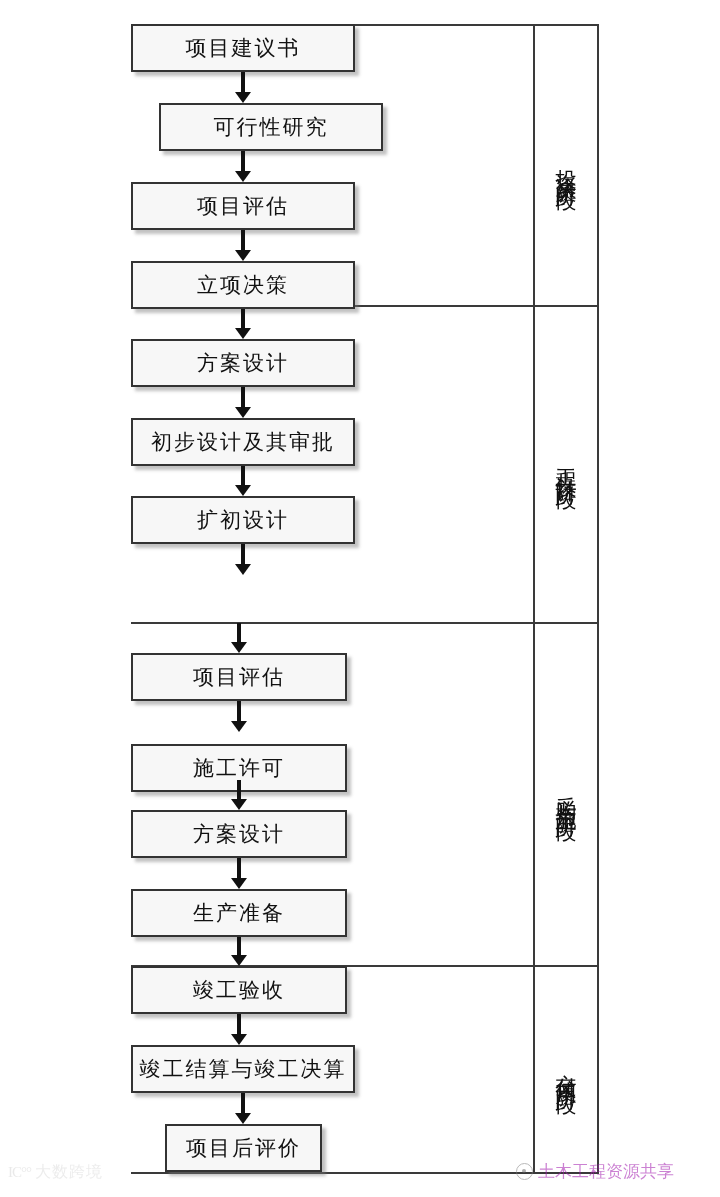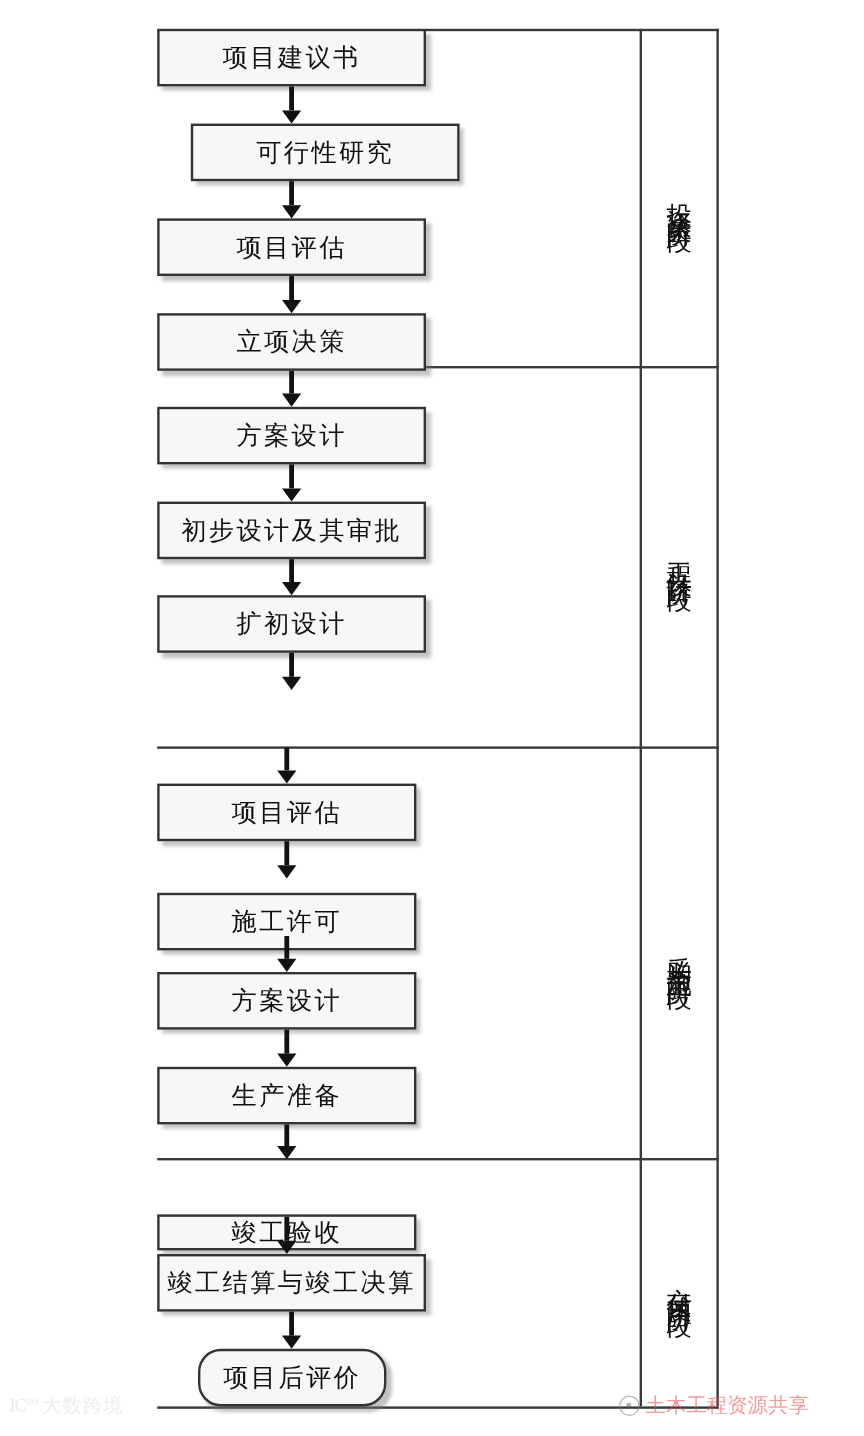--- a/index.html
+++ b/index.html
@@ -127,21 +127,21 @@
     position: absolute;
     left: 4.5px;
     top: 4.5px;
     width: 4px;
     height: 4px;
     border-radius: 50%;
     background: #6d6d6d;
   }
   .wm-bottom-right .wm-text {
     font-size: 17px;
-    color: #ef4444;
+    color: #a21caf;
     letter-spacing: 0px;
     white-space: nowrap;
   }
 </style>
 </head>
 <body>
 
 <div id="canvas">
 
   <div class="vline" style="left:533px; top:24px;  height:1148px;"></div>
@@ -157,23 +157,23 @@
   <div class="node" style="left:131px; top:103px;  width:224px; height:48px;margin-left:28px;">可行性研究</div>
   <div class="node" style="left:131px; top:182px;  width:224px; height:48px;">项目评估</div>
   <div class="node" style="left:131px; top:261px;  width:224px; height:48px;">立项决策</div>
   <div class="node" style="left:131px; top:339px;  width:224px; height:48px;">方案设计</div>
   <div class="node" style="left:131px; top:418px;  width:224px; height:48px;">初步设计及其审批</div>
   <div class="node" style="left:131px; top:496px;  width:224px; height:48px;">扩初设计</div>
   <div class="node" style="left:131px; top:653px;  width:216px; height:48px;">项目评估</div>
   <div class="node" style="left:131px; top:732px;  width:216px; height:48px;margin-top:12px;">施工许可</div>
   <div class="node" style="left:131px; top:810px;  width:216px; height:48px;">方案设计</div>
   <div class="node" style="left:131px; top:889px;  width:216px; height:48px;">生产准备</div>
-  <div class="node" style="left:131px; top:1012px;  width:216px; height:30px;">竣工验收</div>
+  <div class="node" style="left:131px; top:966px;  width:216px; height:48px;">竣工验收</div>
   <div class="node" style="left:131px; top:1045px; width:224px; height:48px;font-family:Liberation Mono, monospace;">竣工结算与竣工决算</div>
-  <div class="node" style="left:165px; top:1124px; width:157px; height:48px;border-radius:19px;">项目后评价</div>
+  <div class="node" style="left:165px; top:1124px; width:157px; height:48px;">项目后评价</div>
 
   <div class="arrow" style="left:243px; top:72px;">
     <div class="shaft" style="height:20px;"></div>
       <div class="head" style="top:20px;"></div>
   </div>
   <div class="arrow" style="left:243px; top:151px;">
     <div class="shaft" style="height:20px;"></div>
       <div class="head" style="top:20px;"></div>
   </div>
   <div class="arrow" style="left:243px; top:230px;">

